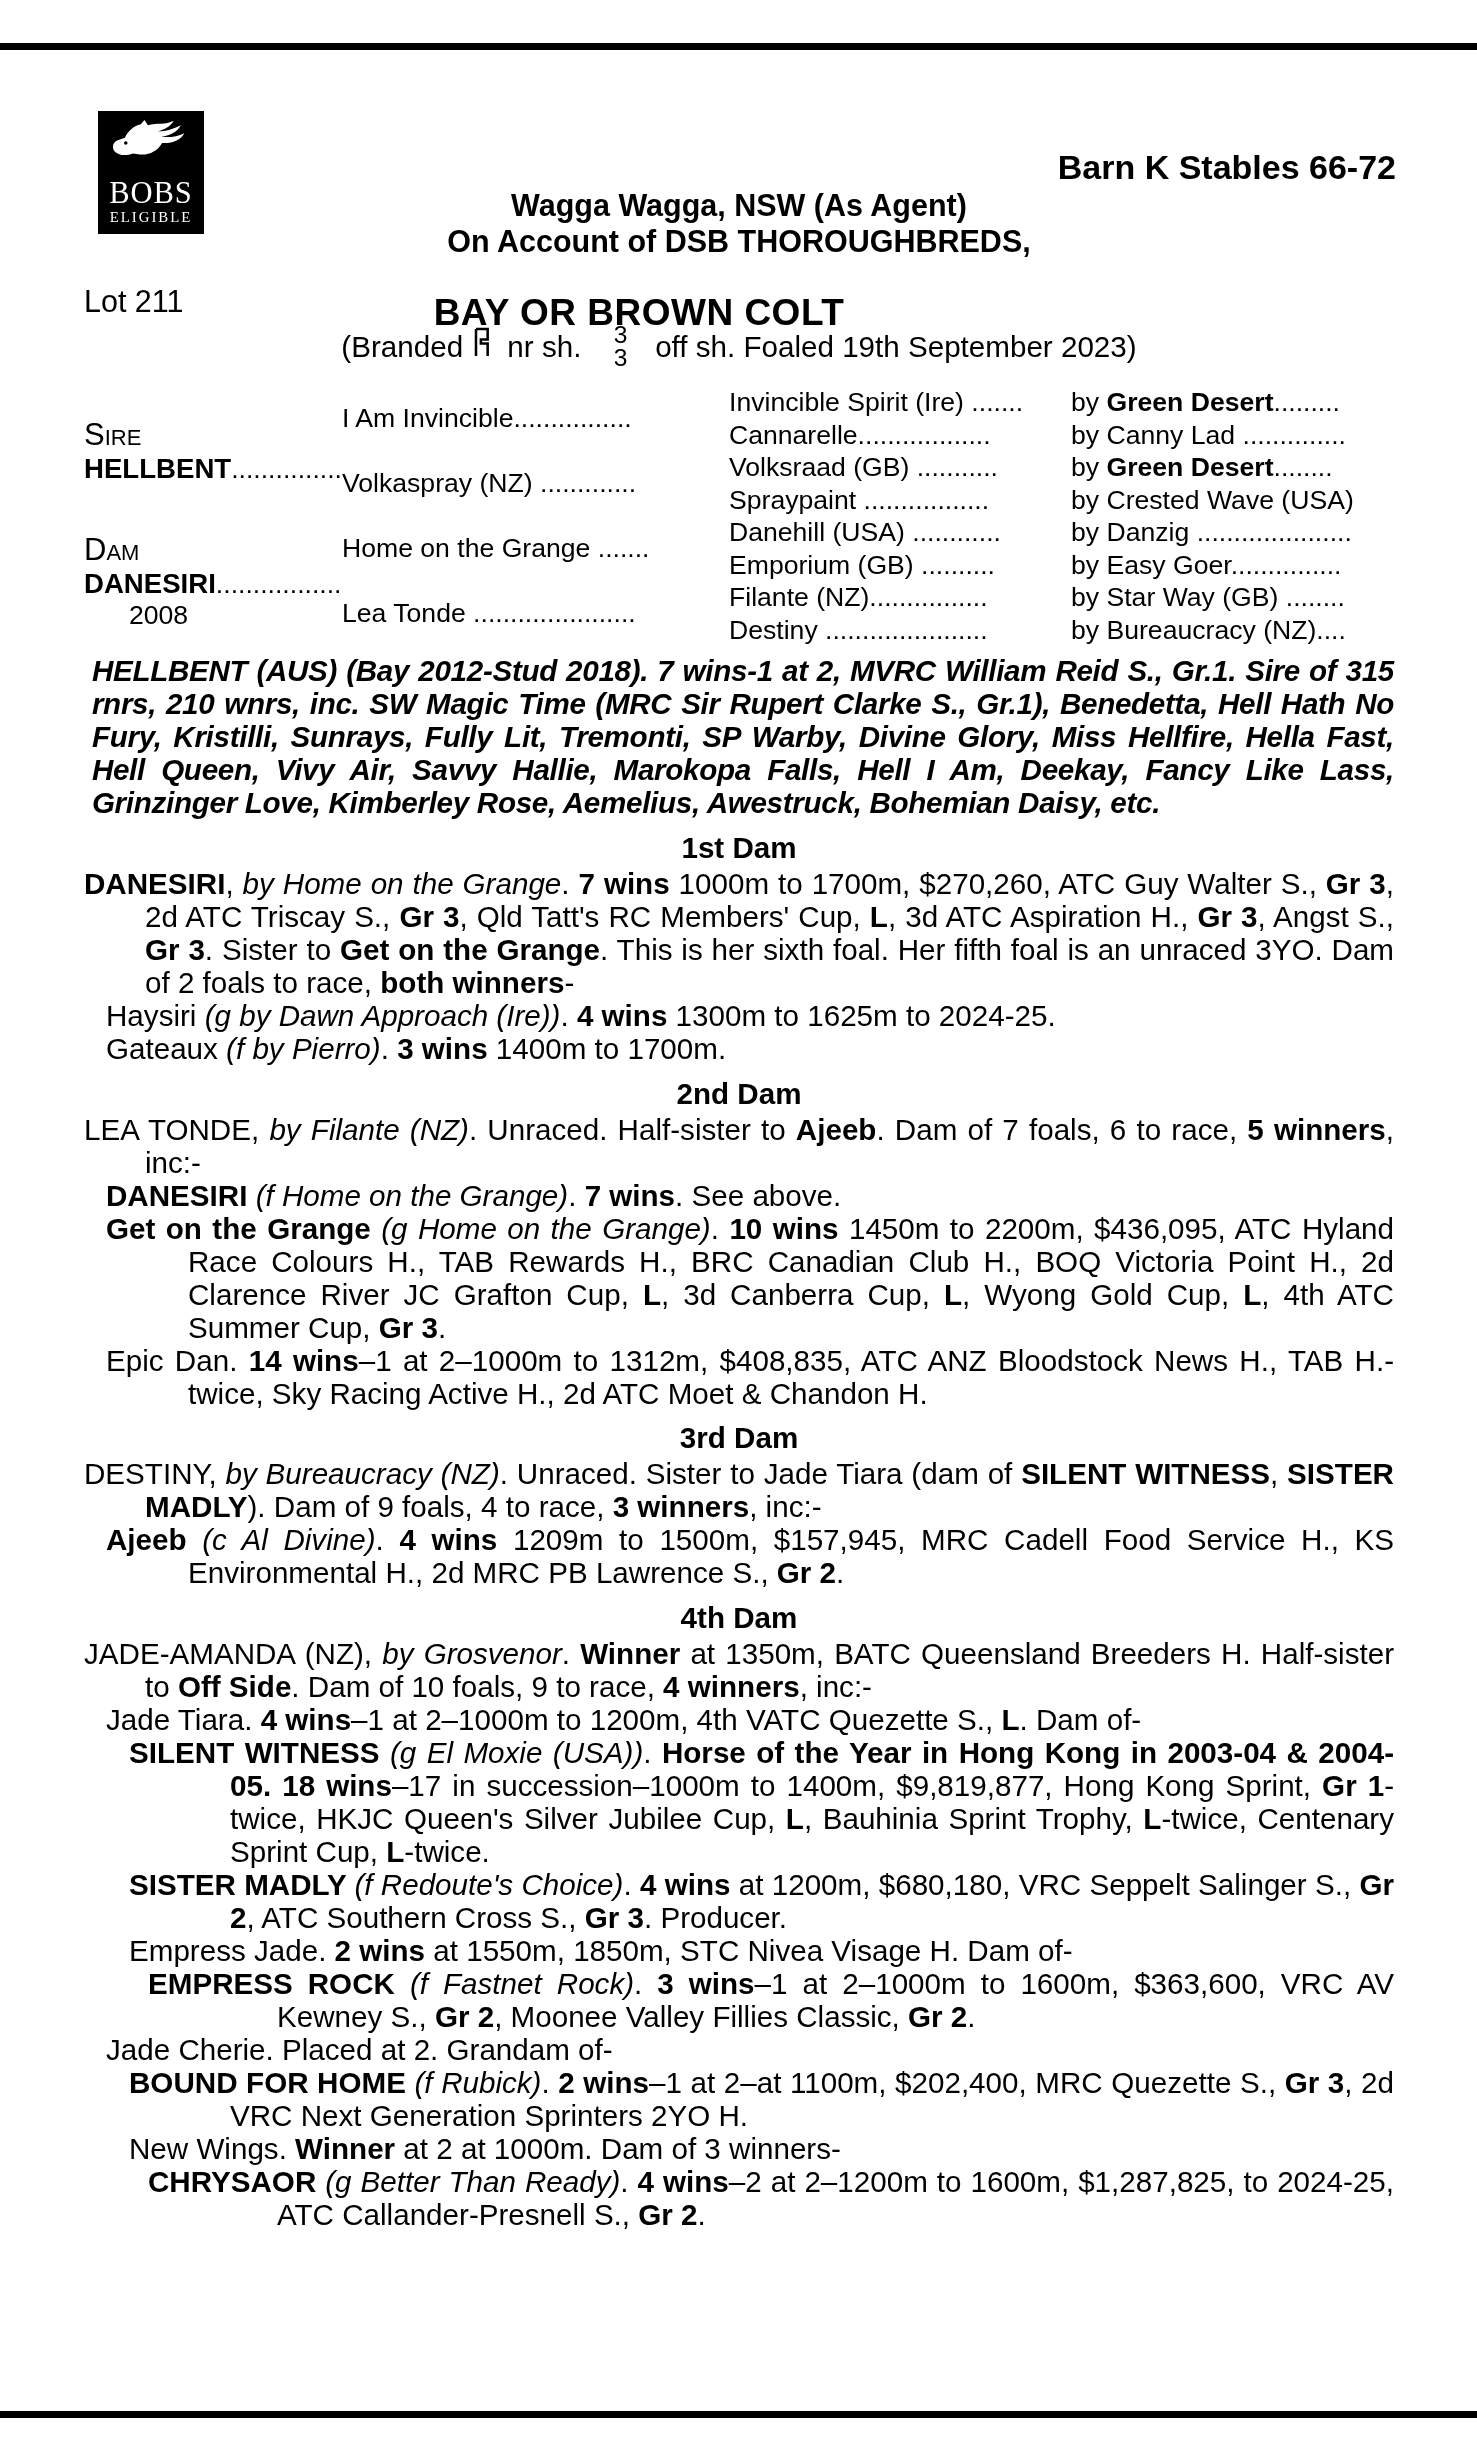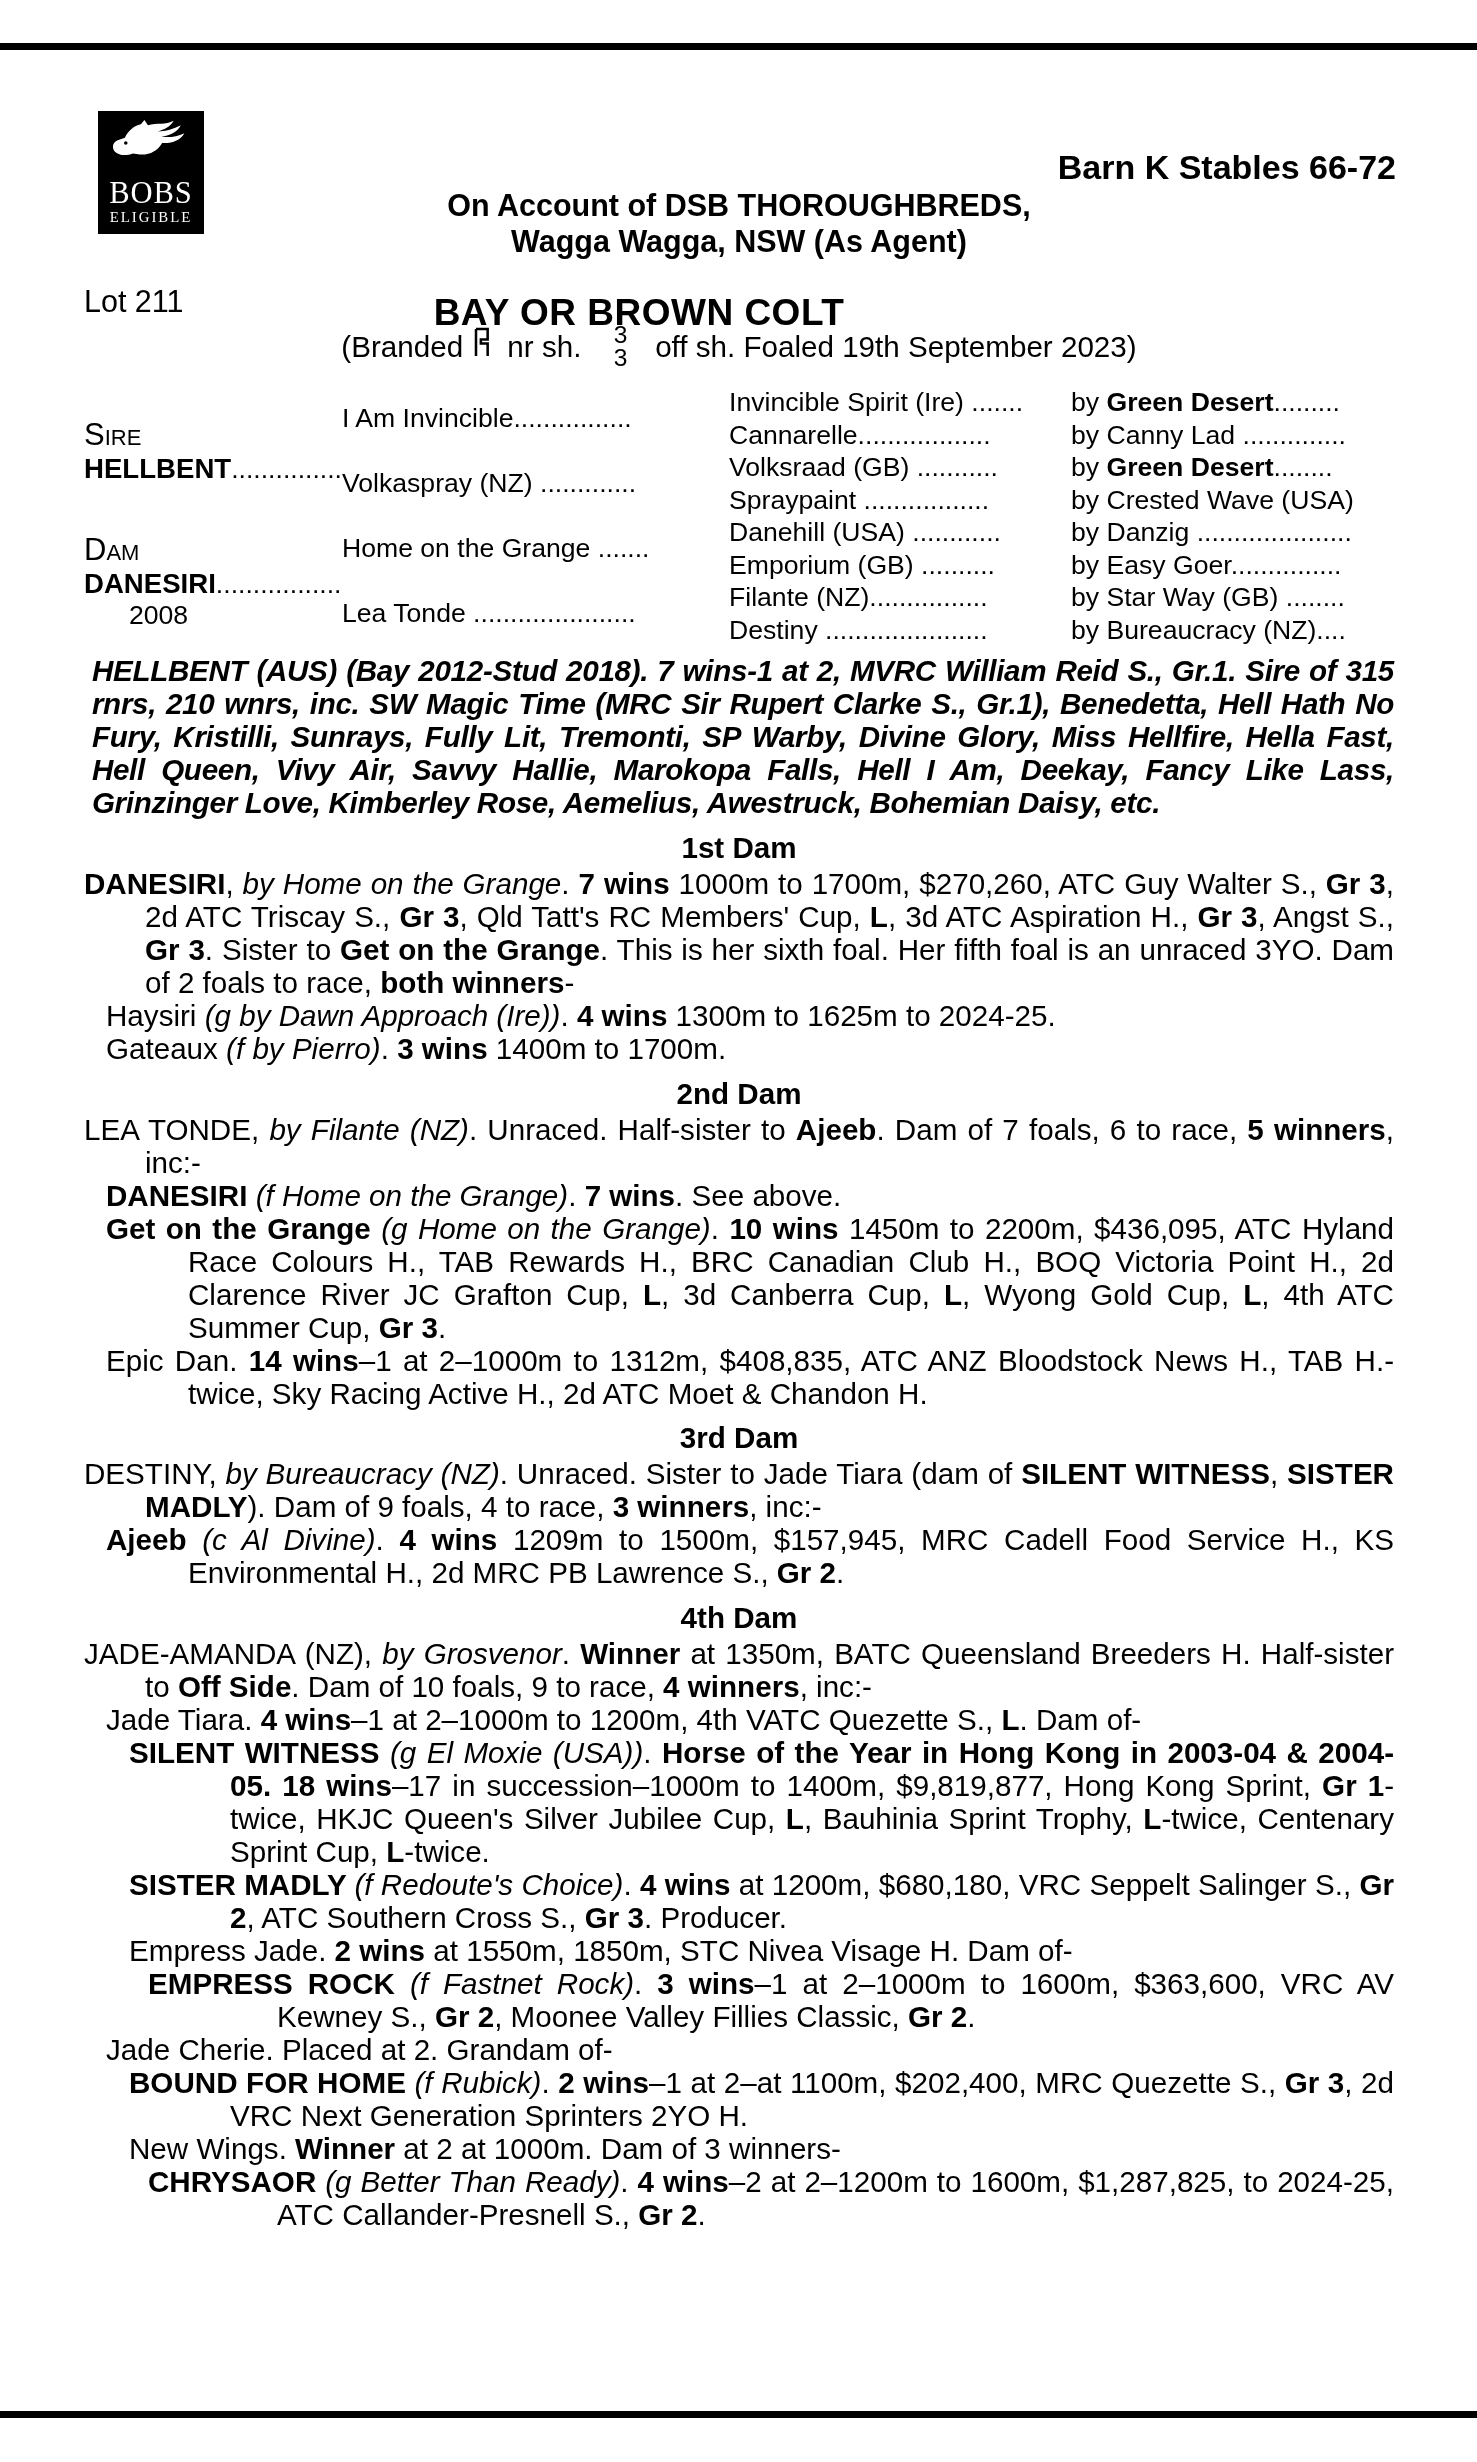--- a/index.html
+++ b/index.html
@@ -64,22 +64,22 @@
     <path fill="#ffffff" d="M8 36 C5 31 7 26 12 24 L20 21 C24 13 30 8 38 6 L42 1 L46 7 C56 4 66 7 75 2 C71 9 64 12 57 14 C66 14 75 11 83 7 C79 15 70 19 61 20 C70 21 79 20 87 16 C83 24 72 28 62 27 C57 36 47 41 37 40 L29 39 C21 42 12 41 8 36 Z"></path>
     <circle cx="21" cy="27" r="2" fill="#000"></circle>
   </svg>
   <div class="logo-bobs">BOBS</div>
   <div class="logo-elig">ELIGIBLE</div>
 </div>
 
 <div id="barn">Barn K Stables 66-72</div>
 
 <div id="vendor">
+  <div>Wagga Wagga, NSW (As Agent)</div>
   <div>On Account of DSB THOROUGHBREDS,</div>
-  <div>Wagga Wagga, NSW (As Agent)</div>
 </div>
 
 <div id="lot">Lot 211</div>
 <div id="title">BAY OR BROWN COLT</div>
 
 <div id="branded">
   <span>(Branded</span>
   <svg id="brand-mark" viewBox="0 0 22 36">
     <path d="M4 4 V32 M4 4 H16 V15 H9 V19 H16 V32" fill="none" stroke="#000" stroke-width="2.6"></path>
   </svg>

